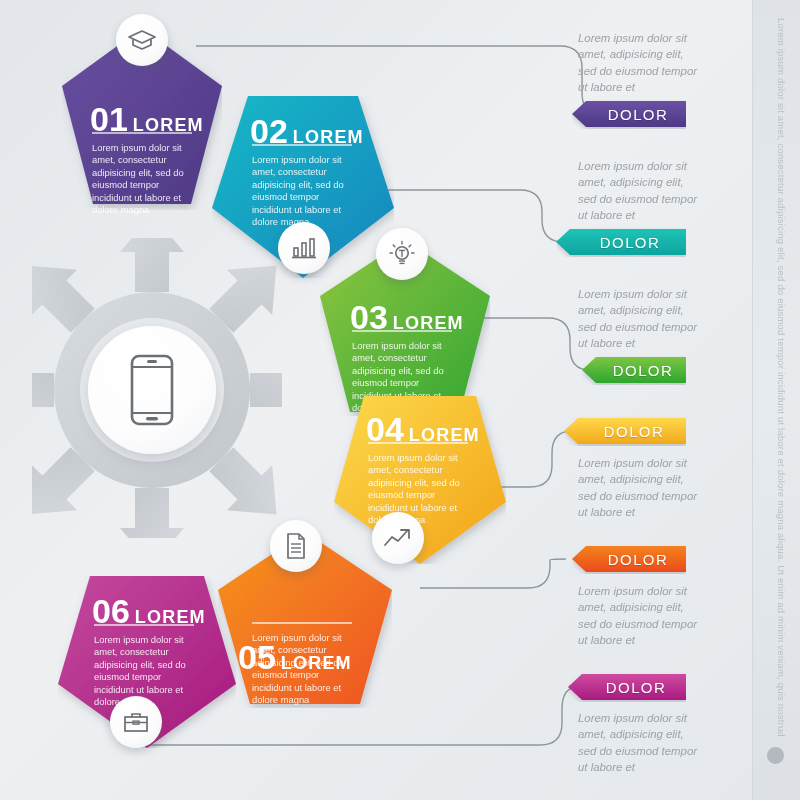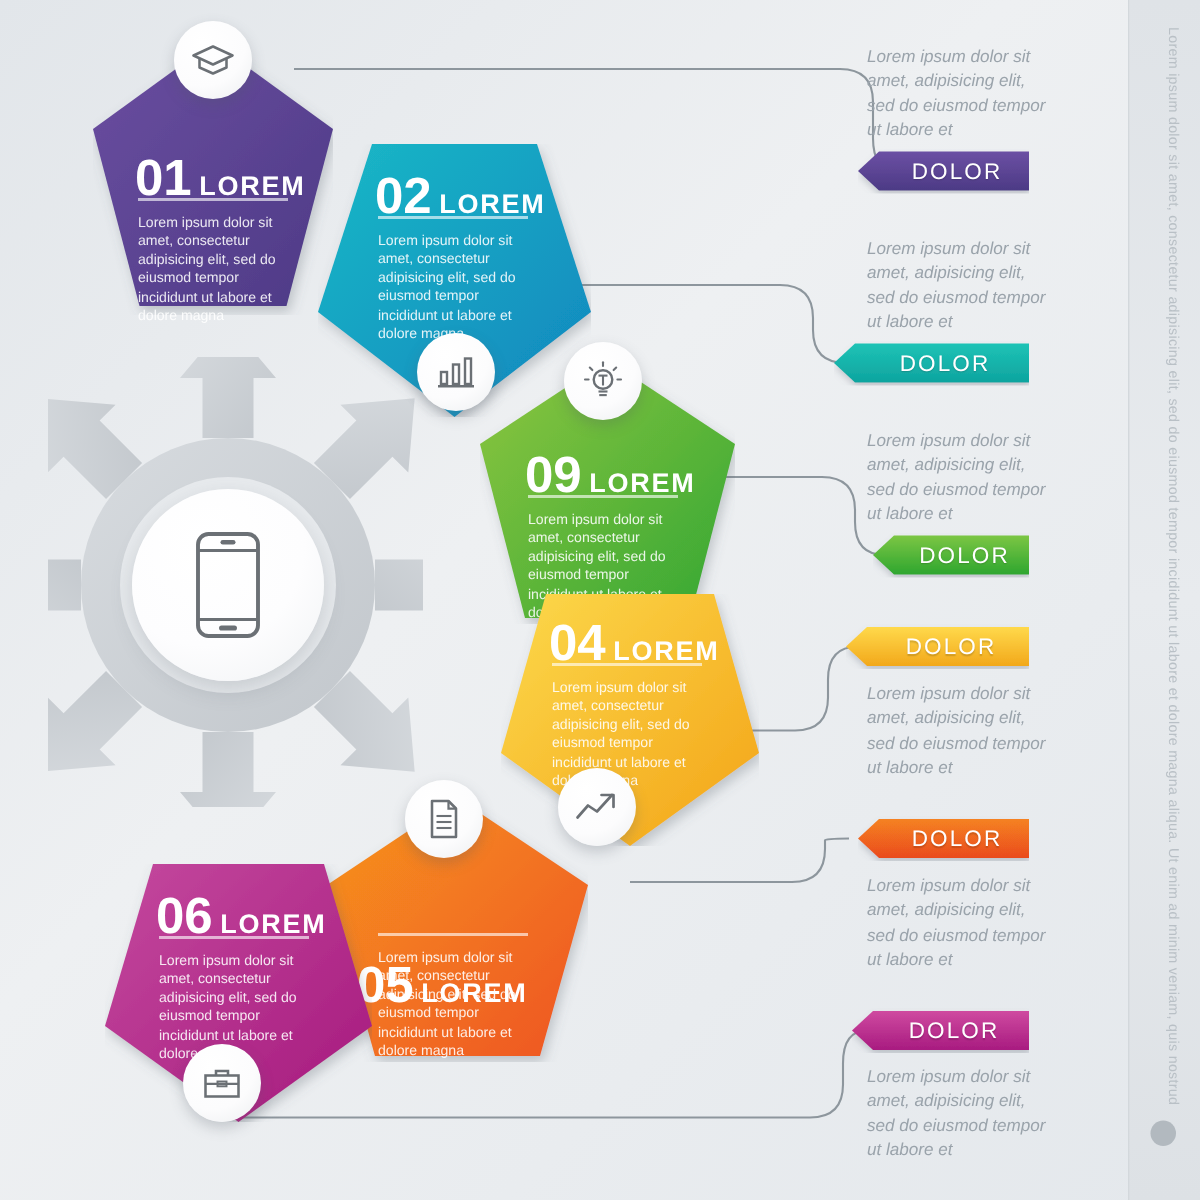--- a/index.html
+++ b/index.html
@@ -189,21 +189,21 @@
           <stop offset="0" stop-color="#8dc63f"></stop>
             <stop offset="1" stop-color="#34a734"></stop>
         </linearGradient>
         <filter id="sh3" x="-30%" y="-30%" width="170%" height="170%">
           <feDropShadow dx="2" dy="4" stdDeviation="4" flood-color="#5a646e" flood-opacity=".3"></feDropShadow>
         </filter>
       </defs>
       <polygon points="85,0 170,56 140,172 30,172 0,56" fill="url(#g3)" filter="url(#sh3)"></polygon>
     </svg>
     <div class="pnum" style="left:30px;top:58px;">
-      <span class="n">09</span>
+      <span class="n">03</span>
       <span class="w">LOREM</span>
     </div>
     <div class="prule" style="left:32px;top:90px;width:100px;"></div>
     <div class="pbody" style="left:32px;top:100px;width:104px;">Lorem ipsum dolor sit amet, consectetur adipisicing elit, sed do eiusmod tempor incididunt ut labore et dolore magna</div>
     <div class="bubble" style="left:56px;top:-12px;width:52px;height:52px;">
       <svg width="28" height="28" viewBox="0 0 28 28">
         <circle cx="14" cy="13" r="6.2" fill="none" stroke="#6b7075" stroke-width="1.6"></circle>
         <line x1="14" y1="10" x2="14" y2="17" stroke="#6b7075" stroke-width="1.4"></line>
         <line x1="11" y1="10.4" x2="17" y2="10.4" stroke="#6b7075" stroke-width="1.4"></line>
         <line x1="11" y1="21" x2="17" y2="21" stroke="#6b7075" stroke-width="1.4"></line>
@@ -271,21 +271,21 @@
         <polyline points="15,2 15,7 20,7" fill="none" stroke="#6b7075" stroke-width="1.5"></polyline>
         <g stroke="#6b7075" stroke-width="1.4">
           <line x1="7" y1="12" x2="17" y2="12"></line>
           <line x1="7" y1="16" x2="17" y2="16"></line>
           <line x1="7" y1="20" x2="17" y2="20"></line>
         </g>
       </svg>
     </div>
   </div>
 
-  <div class="pent" style="left:70px;top:576px;width:178px;height:172px;">
+  <div class="pent" style="left:58px;top:576px;width:178px;height:172px;">
     <svg class="shape" viewBox="0 0 178 172">
       <defs>
         <linearGradient id="g6" x1="0" y1="0" x2="1" y2="1">
           <stop offset="0" stop-color="#c4499e"></stop>
             <stop offset="1" stop-color="#a5197d"></stop>
         </linearGradient>
         <filter id="sh6" x="-30%" y="-30%" width="170%" height="170%">
           <feDropShadow dx="2" dy="4" stdDeviation="4" flood-color="#5a646e" flood-opacity=".3"></feDropShadow>
         </filter>
       </defs>

